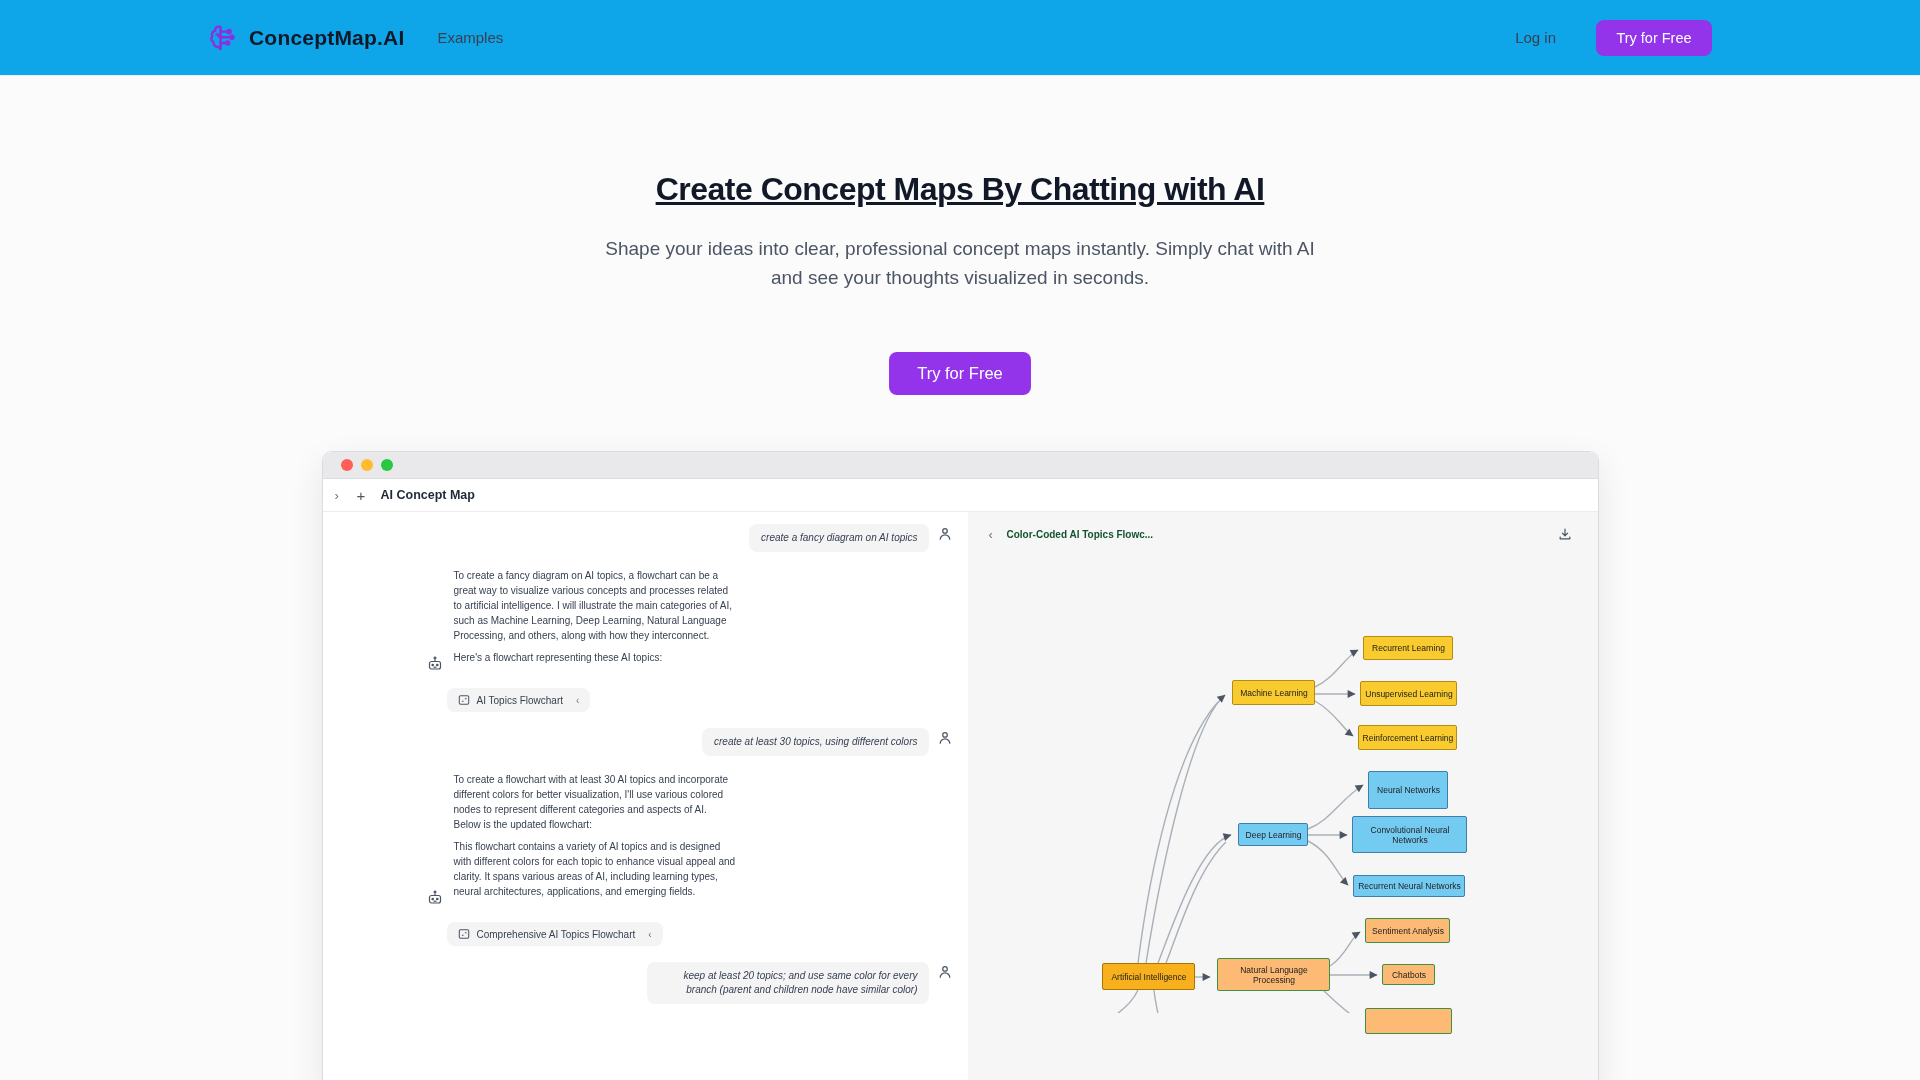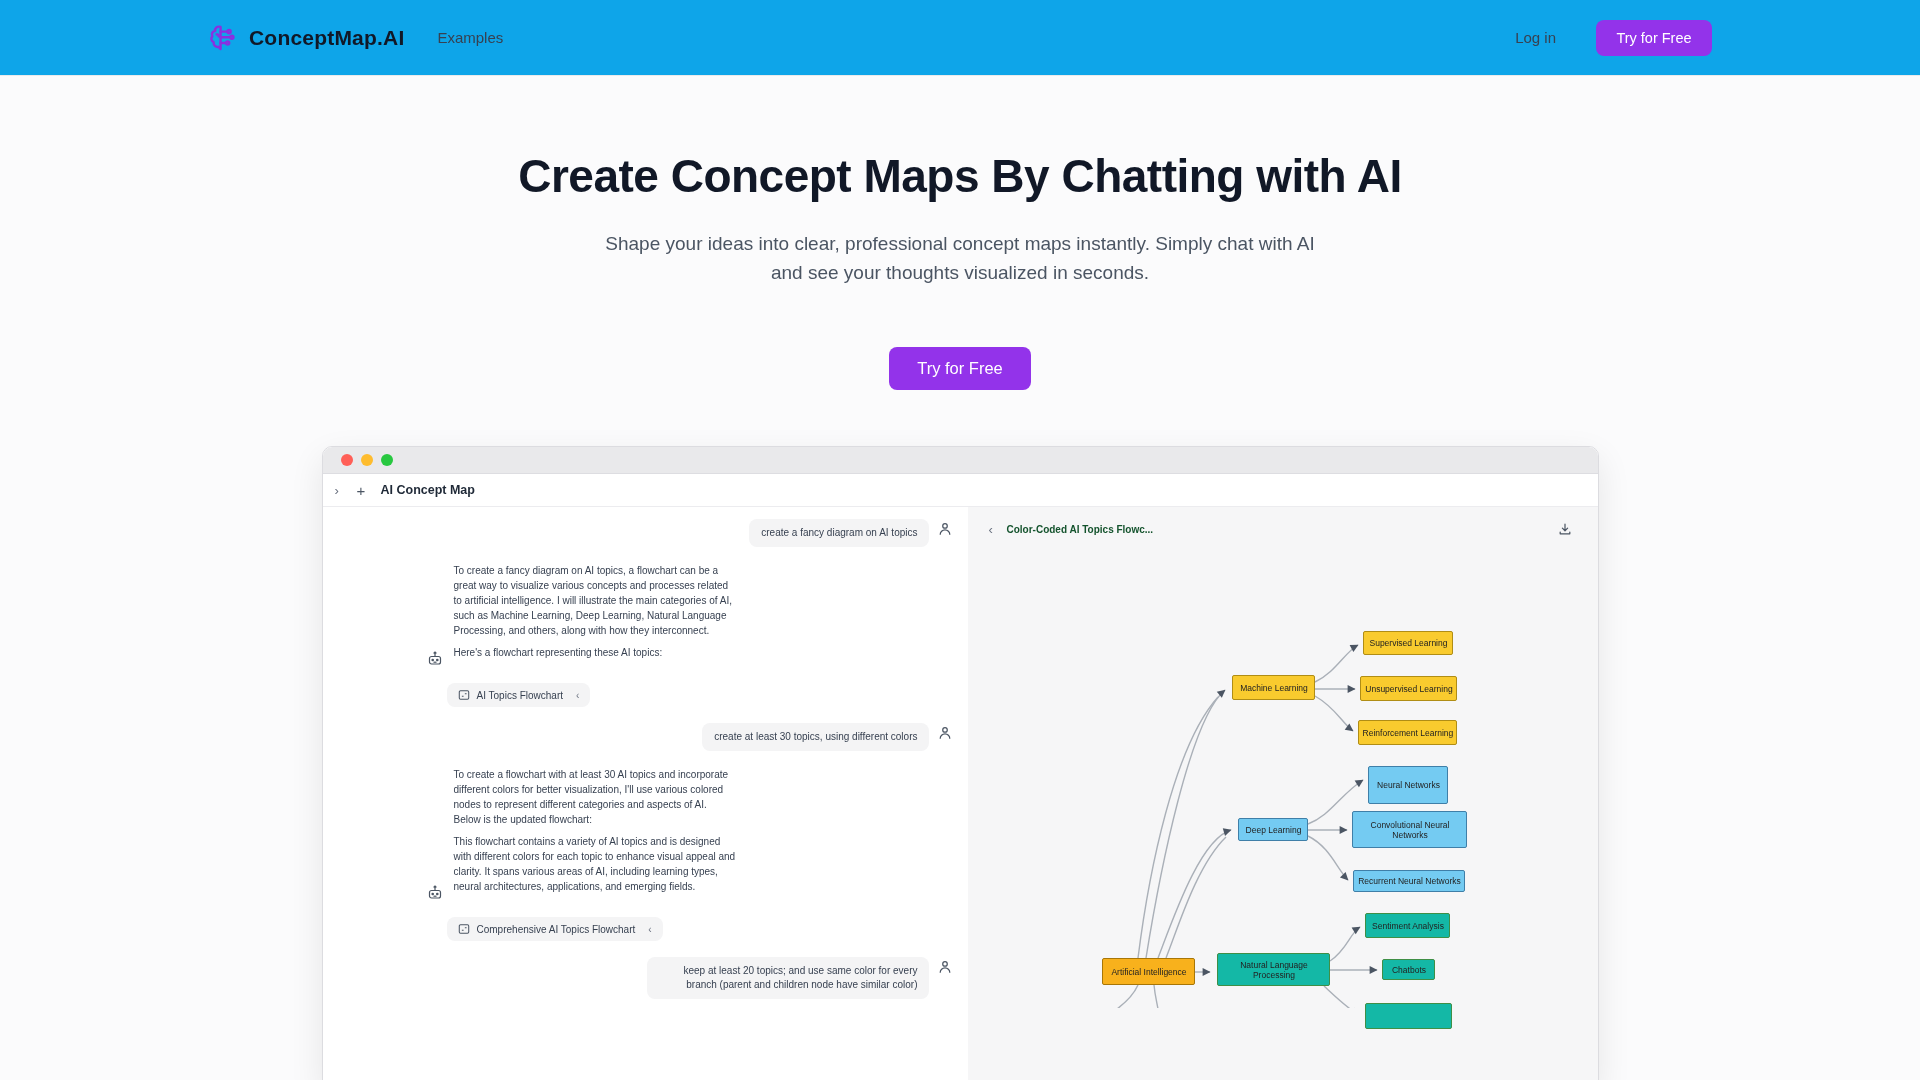--- a/index.html
+++ b/index.html
@@ -14,22 +14,22 @@
   .brand-name { font-size:21px; font-weight:bold; color:#111827; letter-spacing:.2px; }
   .nav-link { margin-left:33px; font-size:15px; color:#374151; cursor:pointer; }
   .nav-spacer { flex:1; }
   .login-link { font-size:15px; color:#374151; margin-right:40px; cursor:pointer; }
   .btn-purple { background:#9333ea; color:#fff; border:none; border-radius:8px;
     cursor:pointer; font-family:inherit; }
   .nav-cta { width:116px; height:36px; font-size:14.5px; }
 
   
   .hero { text-align:center; }
-  .hero-title { margin-top:73px; font-size:46px; font-weight:bold; color:#111827;
-    letter-spacing:-.5px; }
+  .hero-title { margin-top:95px; font-size:32px; font-weight:bold; color:#111827;
+    letter-spacing:-.5px;text-decoration:underline; }
   .hero-sub { margin-top:26px; font-size:19px; line-height:29px; color:#4b5563; }
   .hero-sub span { display:block; }
   .hero-cta { margin-top:60px; width:142px; height:43px; font-size:16.5px; }
   .hero-note { margin-top:9px; font-size:13px; color:#6b7280; }
 
   
   .window { width:1277px; margin:56px auto 0; border:1px solid #dcdce0;
     border-radius:10px 10px 0 0; box-shadow:0 12px 34px rgba(0,0,0,.09);
     background:#fff; height:640px; overflow:hidden; }
   .titlebar { height:27px; background:#e9e9eb; border-bottom:1px solid #dddde1;
@@ -37,21 +37,21 @@
   .dot { width:12px; height:12px; border-radius:50%; }
   .tabbar { height:32px; background:#fff; display:flex; align-items:center; padding-left:12px; }
   .tab-chevron { font-size:13px; color:#6b7280; width:22px; cursor:pointer; }
   .tab-plus { font-size:15px; color:#4b5563; width:22px; cursor:pointer; }
   .tab-title { font-size:12.5px; font-weight:bold; color:#1f2937; margin-left:2px; }
   .win-content { display:flex; height:581px; border-top:1px solid #ececef; }
 
   
   .chat { width:647px; background:#fff; padding-top:12px; overflow:hidden; }
   .msg-user { display:flex; justify-content:flex-end; align-items:flex-start;
-    gap:9px; padding-right:16px; margin-bottom:16px; }
+    gap:9px; padding-right:16px; margin-bottom:16px;font-style:italic; }
   .bubble { background:#f4f4f5; border-radius:8px; padding:7px 12px; font-size:10px;
     line-height:14px; color:#374151; max-width:290px; text-align:right; }
   .person-ic { width:14px; height:14px; margin-top:3px; flex:none; }
   .msg-ai { display:flex; align-items:flex-end; gap:11px; padding-left:104px;
     margin-bottom:16px; }
   .robot-ic { width:16px; height:16px; margin-top:1px; flex:none; }
   .ai-text { width:283px; font-size:10px; line-height:15px; color:#374151; }
   .ai-text p { margin-bottom:7px; }
   .chip { display:inline-flex; align-items:center; gap:7px; background:#f4f4f5;
     border-radius:8px; padding:6px 11px; margin-left:124px; margin-bottom:16px;
@@ -66,21 +66,21 @@
   .canvas-title { font-size:10px; font-weight:bold; color:#14532d; }
   .canvas-header .spacer { flex:1; }
   .dl-ic { width:14px; height:14px; cursor:pointer; }
   .canvas-body { position:relative; flex:1; overflow:hidden; }
   .canvas-body svg.edges { position:absolute; left:0; top:0; }
   .fnode { position:absolute; display:flex; align-items:center; justify-content:center;
     text-align:center; font-size:8.5px; line-height:10px; color:#222;
     border:1.5px solid; border-radius:2px; padding:1px 3px; cursor:pointer; }
   .n-yellow { background:#f9cb2e; border-color:#b08d15; }
   .n-blue   { background:#74cbf2; border-color:#3f7fa8; }
-  .n-green  { background:#14b8a6; border-color:#3f8f46; }
+  .n-green  { background:#fdba74; border-color:#3f8f46; }
   .n-orange { background:#f8b11c; border-color:#a87606; }
 </style>
 </head>
 <body>
 
 <div class="nav">
   <div class="brand">
     <svg viewBox="0 0 24 24" fill="none" stroke="#8b2fe0" stroke-width="1.7" stroke-linecap="round" stroke-linejoin="round">
       <path d="M11 4.2 C8.6 3.4 6.8 5 7.2 7 C5.2 7.3 4.3 9.2 5.2 10.8 C3.9 12 4.4 14.3 6.1 14.9 C5.9 17.2 7.6 18.8 9.7 18.2 C10.5 19.6 11 19.8 11 19.8 L11 4.2 Z"></path>
       <path d="M8.2 9.5 C9.2 9.2 9.8 9.8 9.6 10.8"></path>
@@ -237,21 +237,21 @@
             <path d="M 340 285 C 362 296, 369 318, 380 329" marker-end="url(#arrow)"></path>
 
             <path d="M 362 410 C 379 399, 382 382, 392 376" marker-end="url(#arrow)"></path>
             <path d="M 362 419 L 409 419" marker-end="url(#arrow)"></path>
             <path d="M 356 435 C 371 449, 379 457, 391 464" marker-end="url(#arrow)"></path>
           </g>
         </svg>
 
         <div class="fnode n-orange" style="left:134px; top:407px; width:93px; height:27px;">Artificial Intelligence</div>
         <div class="fnode n-yellow" style="left:264px; top:124px; width:83px; height:25px;">Machine Learning</div>
-        <div class="fnode n-yellow" style="left:395px; top:80px; width:90px; height:24px;">Supervised Learning</div>
+        <div class="fnode n-yellow" style="left:395px; top:80px; width:90px; height:24px;">Recurrent Learning</div>
         <div class="fnode n-yellow" style="left:392px; top:125px; width:97px; height:25px;">Unsupervised Learning</div>
         <div class="fnode n-yellow" style="left:390px; top:169px; width:99px; height:25px;">Reinforcement Learning</div>
         <div class="fnode n-blue" style="left:270px; top:267px; width:70px; height:23px;">Deep Learning</div>
         <div class="fnode n-blue" style="left:400px; top:215px; width:80px; height:38px;">Neural Networks</div>
         <div class="fnode n-blue" style="left:384px; top:260px; width:115px; height:37px;">Convolutional Neural Networks</div>
         <div class="fnode n-blue" style="left:385px; top:319px; width:112px; height:22px;">Recurrent Neural Networks</div>
         <div class="fnode n-green" style="left:249px; top:402px; width:113px; height:33px;">Natural Language Processing</div>
         <div class="fnode n-green" style="left:397px; top:362px; width:85px; height:25px;">Sentiment Analysis</div>
         <div class="fnode n-green" style="left:414px; top:408px; width:53px; height:21px;">Chatbots</div>
         <div class="fnode n-green" style="left:397px; top:452px; width:87px; height:26px;"></div>

